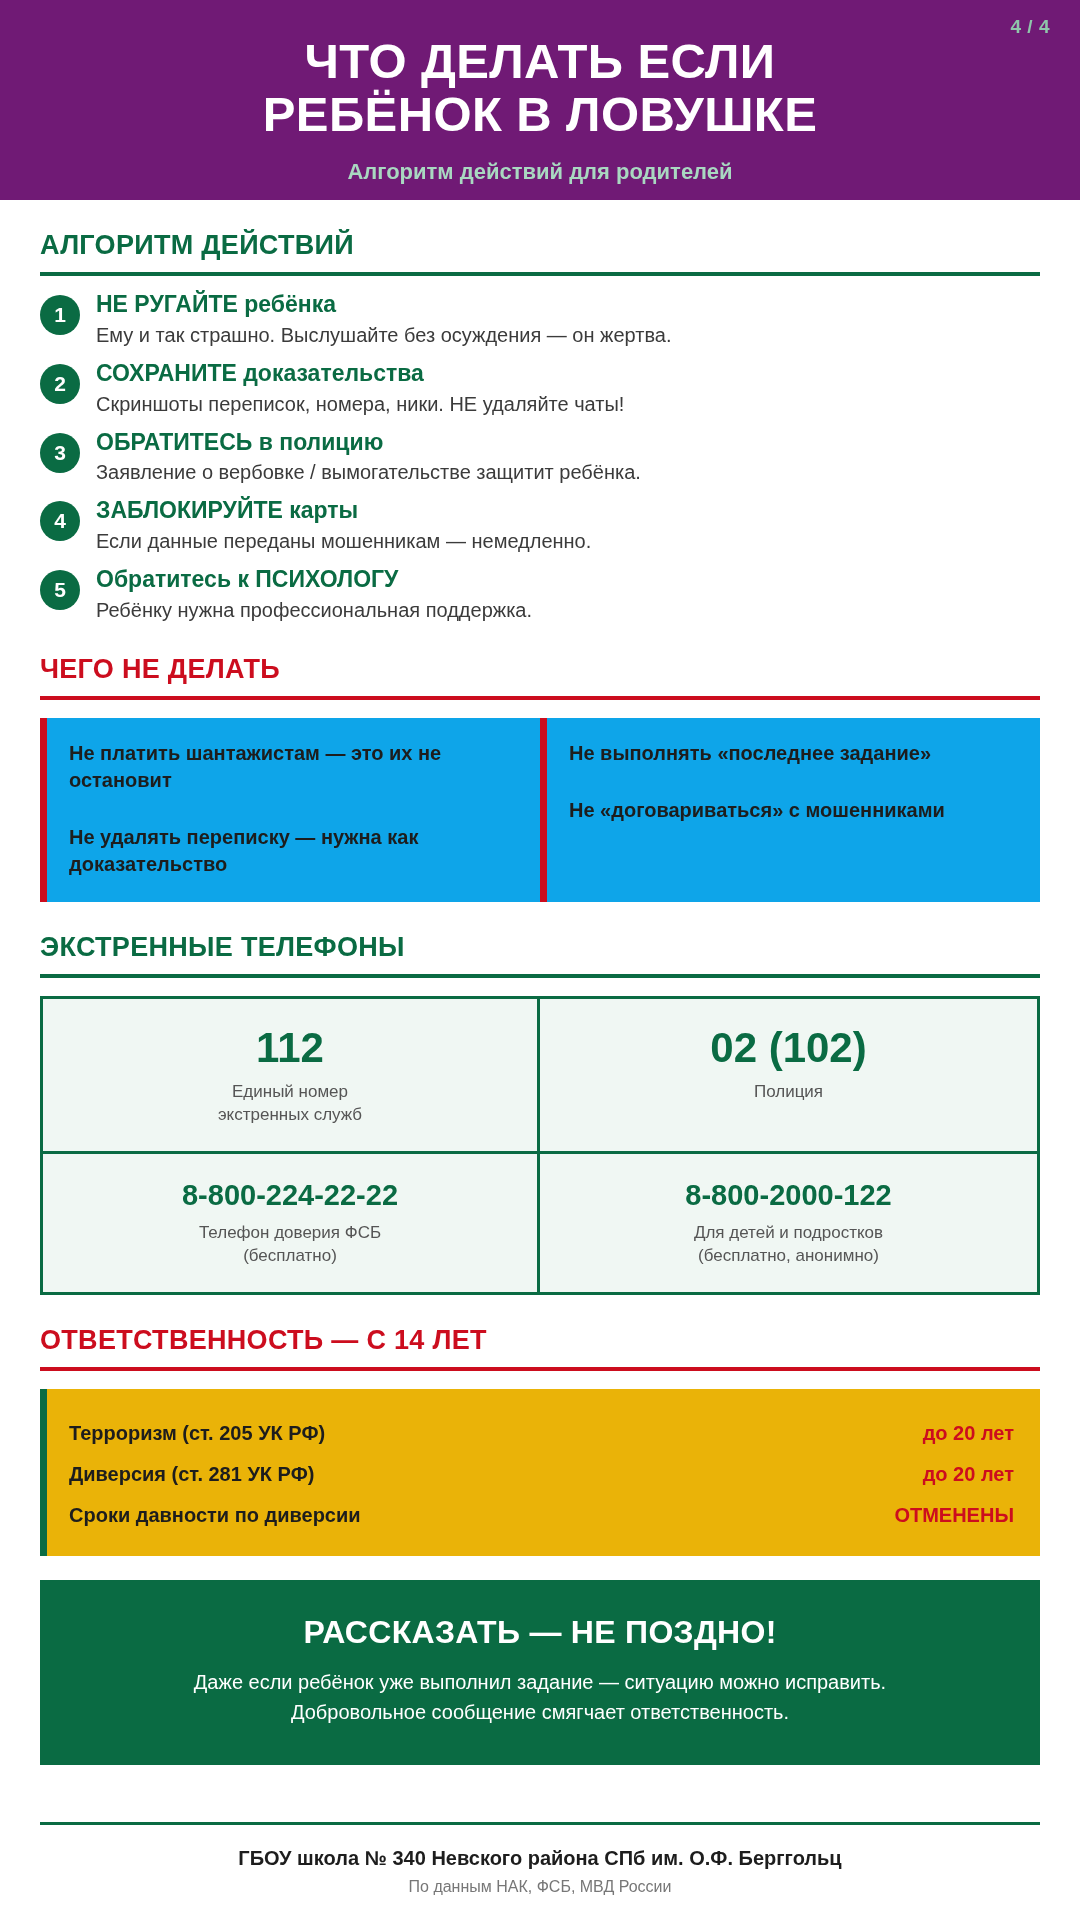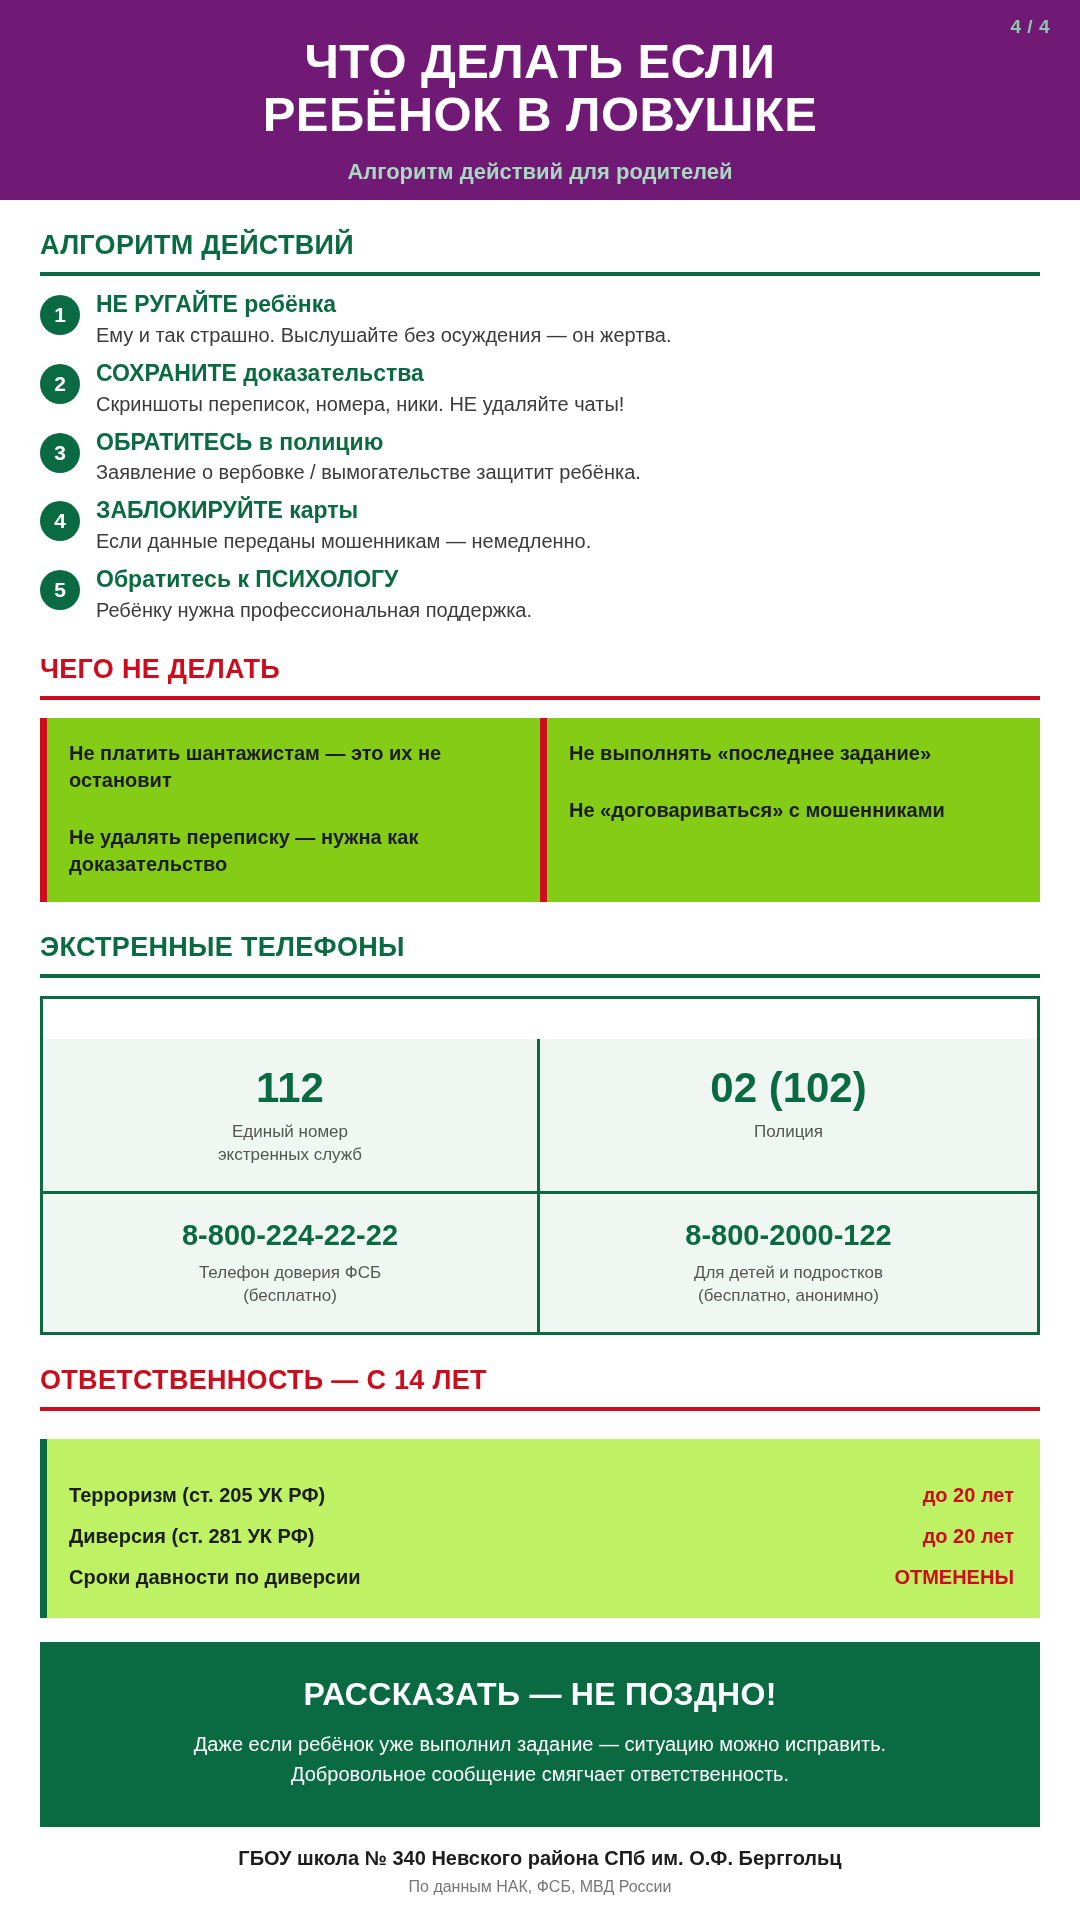--- a/index.html
+++ b/index.html
@@ -95,21 +95,21 @@
   .step-desc {
     color:#3b3b3b;
     font-size:20px;
     line-height:1.35;
     margin-top:3px;
   }
 
   
   .dont-box {
     display:flex;
-    background:#84cc16;
+    background:#0ea5e9;
     margin-top:18px;
   }
   .dont-col {
     flex:1 1 50%;
     border-left:7px solid #cc0d1e;
     padding:22px 24px 24px 22px;
   }
   .dont-item {
     font-size:20px;
     font-weight:bold;
@@ -125,42 +125,42 @@
     border:3px solid #0a6b43;
     display:grid;
     grid-template-columns:1fr 1fr;
   }
   .phone-cell {
     background:#f0f7f3;
     padding:26px 10px 24px;
     text-align:center;
   }
   .phone-cell.b-right { border-right:3px solid #0a6b43; }
-  .phone-cell.b-bottom { border-bottom:3px solid #0a6b43;margin-top:40px; }
+  .phone-cell.b-bottom { border-bottom:3px solid #0a6b43; }
   .phone-number {
     color:#0a6b43;
     font-weight:bold;
     line-height:1.1;
   }
   .phone-number.big { font-size:42px; }
   .phone-number.small { font-size:29px; }
   .phone-label {
     color:#555555;
     font-size:17px;
     line-height:1.35;
     margin-top:10px;
     white-space:pre-line;
   }
 
   
   .liability {
-    margin-top:28px;
-    background:#bef264;
+    margin-top:18px;
+    background:#eab308;
     border-left:7px solid #0a6b43;
-    padding:36px 26px 20px 22px;
+    padding:24px 26px 20px 22px;
   }
   .liab-row {
     display:flex;
     justify-content:space-between;
     align-items:baseline;
     padding:9px 0;
   }
   .liab-name {
     font-size:20px;
     font-weight:bold;

